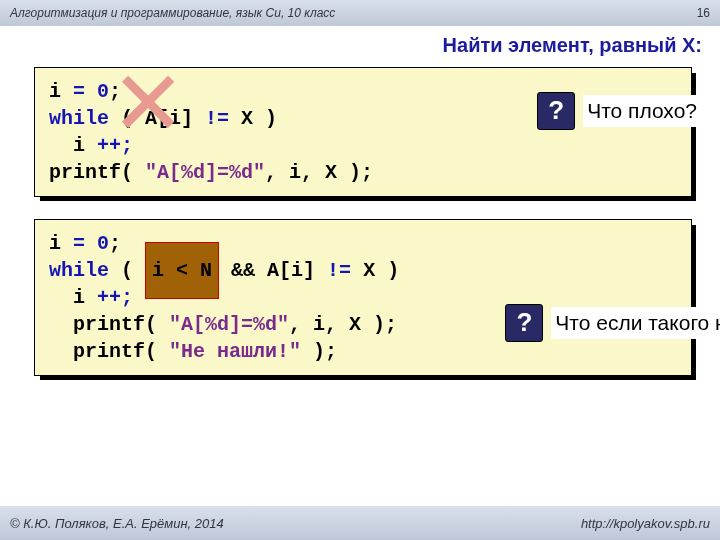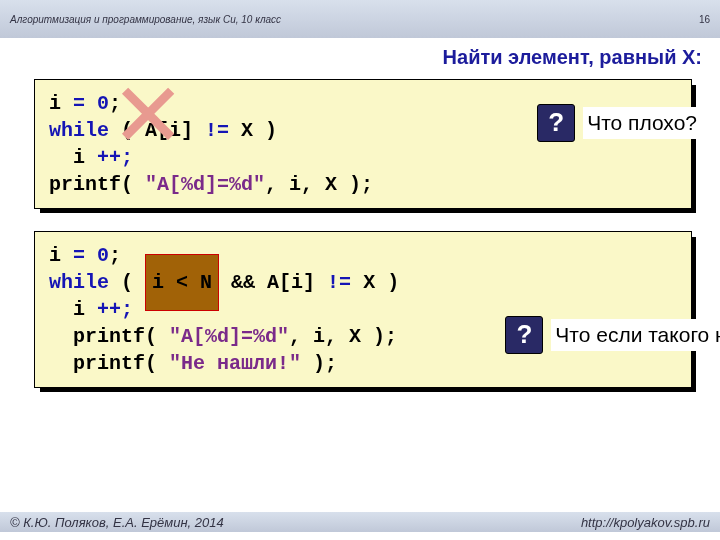--- a/index.html
+++ b/index.html
@@ -1,35 +1,35 @@
 <!DOCTYPE html>
 <html><head>
 <meta charset="utf-8">
 <style>
   * { margin: 0; padding: 0; box-sizing: border-box; }
   body { width: 720px; height: 540px; background: #fff; font-family: Arial, sans-serif; position: relative; overflow: hidden; }
-  .topbar { height: 38px; background: linear-gradient(#d8e0ec,#c0c8d8); display: flex; align-items: center; padding: 0 10px; font-size: 10px; color: #334; font-style: italic; }
+  .topbar { height: 26px; background: linear-gradient(#d8e0ec,#c0c8d8); display: flex; align-items: center; padding: 0 10px; font-size: 12px; color: #334; font-style: italic; }
   .topbar .spacer { flex: 1; }
   .pagenum { font-weight: normal; font-style: normal; text-align: right; }
   .content { padding: 8px 18px 0 18px; }
   h1 { font-size: 30px; font-weight: 800; margin-bottom: 6px; }
   .subtitle { font-size: 20px; color: #1c1c9c; font-weight: bold; padding-left: 6px; text-align: right; }
   .codeblock { position: relative; margin: 10px 10px 18px 16px; }
   .shadow { position: absolute; top: 6px; left: 6px; right: -4px; bottom: -4px; background: #000; }
   .panel { position: relative; background: #faf8c8; border: 1.5px solid #000; padding: 10px 14px 10px 14px; font-family: "Courier New", monospace; font-size: 20px; font-weight: bold; line-height: 1.35; }
   .kw { color: #1515b5; }
   .str { color: #7a2a8a; }
   .hl { background: #a16207; border: 1.5px solid #c00; padding: 16px 6px; }
   .bigx { position: absolute; color: #e89a90; font-size: 110px; left: 80px; top: -18px; pointer-events: none; font-weight: 900; line-height: 1; }
   .callout { position: absolute; display: flex; align-items: center; gap: 8px; }
   .qbox { width: 38px; height: 38px; background: #292965; color: #fff; display: flex; align-items: center; justify-content: center; font-size: 26px; font-weight: 900; border: 1px solid #000; border-radius: 3px; font-family: Arial,sans-serif; }
   .qtext { background: #ffffff; font-family: Arial,sans-serif; font-size: 21px; font-weight: normal; padding: 2px 4px; white-space: nowrap; }
   .c1 { top: 24px; right: -10px; }
   .c2 { top: 84px; right: -72px; }
-  .footer { position: absolute; bottom: 8px; left: 0; right: 0; height: 20px; background: linear-gradient(#d8e0ec,#c0c8d8); display: flex; align-items: center; padding: 0 10px; font-size: 13px; font-style: italic; color: #334; }
+  .footer { position: absolute; bottom: 0; left: 0; right: 0; height: 34px; background: linear-gradient(#d8e0ec,#c0c8d8); display: flex; align-items: center; padding: 0 10px; font-size: 13px; font-style: italic; color: #334; }
   .footer .spacer { flex: 1; }
 </style>
 </head>
 <body>
 
 <div class="topbar">
   <span>Алгоритмизация и программирование, язык Си, 10 класс</span>
   <span class="spacer"></span>
   <span class="pagenum">16</span>
 </div>

